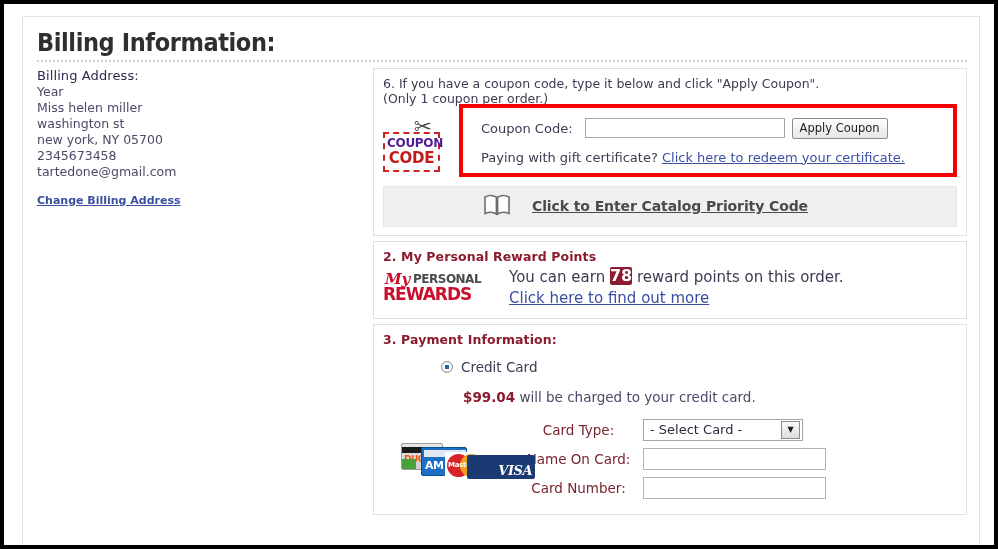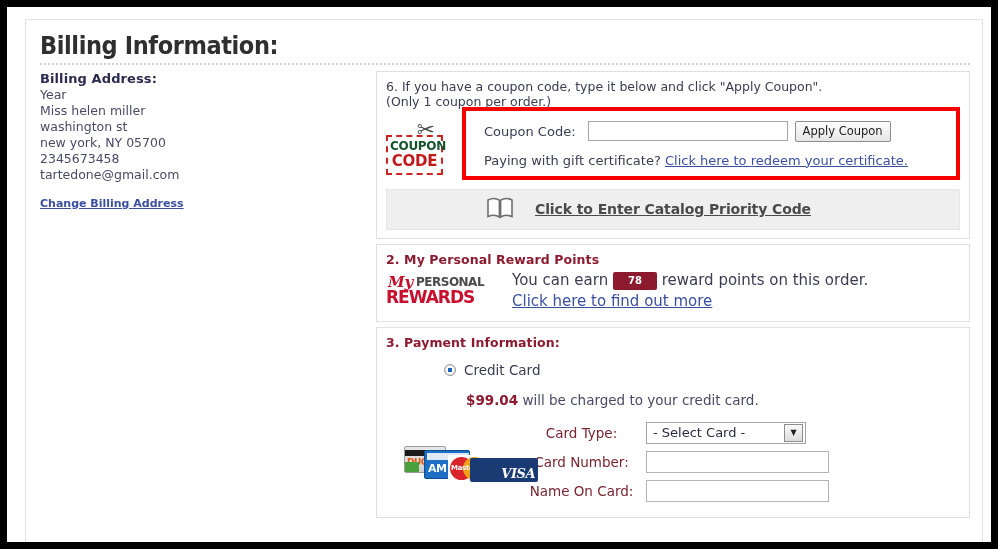--- a/index.html
+++ b/index.html
@@ -7,21 +7,21 @@
     margin: 0; padding: 0;
     width: 998px; height: 549px;
     background: #ffffff;
     font-family: "DejaVu Sans", sans-serif;
     overflow: hidden;
   }
   #page {
     position: relative;
     width: 998px; height: 549px;
     background: #ffffff;
-    border: 7px solid #000000;
+    border: 4px solid #000000;
     overflow: hidden;
   }
   #inner {
     position: absolute;
     left: 18px; top: 12px;
     width: 958px; height: 560px;
     border: 1px solid #e3e3e3;
     border-bottom: none;
     background: #ffffff;
     padding: 10px 12px 0 12px;
@@ -43,21 +43,21 @@
     margin: 0 0 6px 2px;
   }
 
   
   .body-cols { display: flex; align-items: flex-start; }
   .col-left { width: 330px; flex: none; padding-left: 2px; }
   .col-right { flex: 1; padding-left: 8px; }
 
   
   .addr-head {
-    font-size: 13px; font-weight: bold; color: #2b2b4f;
+    font-size: 13px; font-weight: normal; color: #2b2b4f;
     margin-bottom: 1px; letter-spacing: 0.1px;
   }
   .addr-line { font-size: 12.5px; color: #4a4a68; line-height: 16px; }
   .addr-link {
     display: inline-block;
     font-size: 11px; color: #3b4fa0;
     text-decoration: underline; cursor: pointer;
     margin-top: 14px; font-weight: bold;
   }
 
@@ -88,21 +88,21 @@
     font-size: 22px; color: #4a4a4a; line-height: 1;
     text-align: center; margin-left: 8px;
     height: 20px;
   }
   .coupon-box {
     border: 2px dashed #cf2222;
     width: 57px; padding: 3px 2px 4px 2px;
     text-align: center; margin-top: -4px;
   }
   .coupon-box .c1 {
-    font-size: 12px; font-weight: bold; color: #14532d;
+    font-size: 12px; font-weight: bold; color: #4c1d95;
     line-height: 13px; letter-spacing: -0.3px;
   }
   .coupon-box .c2 {
     font-size: 15px; font-weight: bold; color: #c11a1a;
     line-height: 16px; letter-spacing: -0.3px;
   }
 
   
   .redbox {
     border: 4px solid #f70000;
@@ -155,22 +155,22 @@
   }
 
   
   .rewards-row { display: flex; align-items: flex-start; margin-top: 3px; }
   .rewards-logo { width: 122px; flex: none; padding-top: 3px; }
   .rewards-text { padding-left: 4px; }
   .rw-line1 { font-size: 15px; color: #3b3b52; line-height: 21px; }
   .badge {
     display: inline-block;
     background: #8c1b2f; color: #ffffff;
-    font-weight: bold; font-size: 10px;
-    padding: 0 15px; border-radius: 2px;
+    font-weight: bold; font-size: 16px;
+    padding: 0 0; border-radius: 2px;
     line-height: 18px; vertical-align: 1px;
   }
   .rw-link {
     display: inline-block; margin-top: 1px;
     font-size: 15px; color: #3b4fa0;
     text-decoration: underline; cursor: pointer;
   }
 
   
   .pay-inner { padding-left: 58px; padding-top: 12px; }
@@ -367,25 +367,25 @@
 
             <div class="form-col">
               <div class="frow">
                 <span class="flabel">Card Type:</span>
                 <div class="fselect">
                   <span>- Select Card -</span>
                   <span class="arrow">▼</span>
                 </div>
               </div>
               <div class="frow">
+                <span class="flabel">Name On Card:</span>
+                <input class="finput" type="text" value="" style="">
+              </div>
+              <div class="frow">
                 <span class="flabel">Card Number:</span>
-                <input class="finput" type="text" value="" style="">
-              </div>
-              <div class="frow">
-                <span class="flabel">Name On Card:</span>
                 <input class="finput" type="text" value="" style="">
               </div>
             </div>
           </div>
         </div>
 
       </div>
     </div>
   </div>
 </div>

